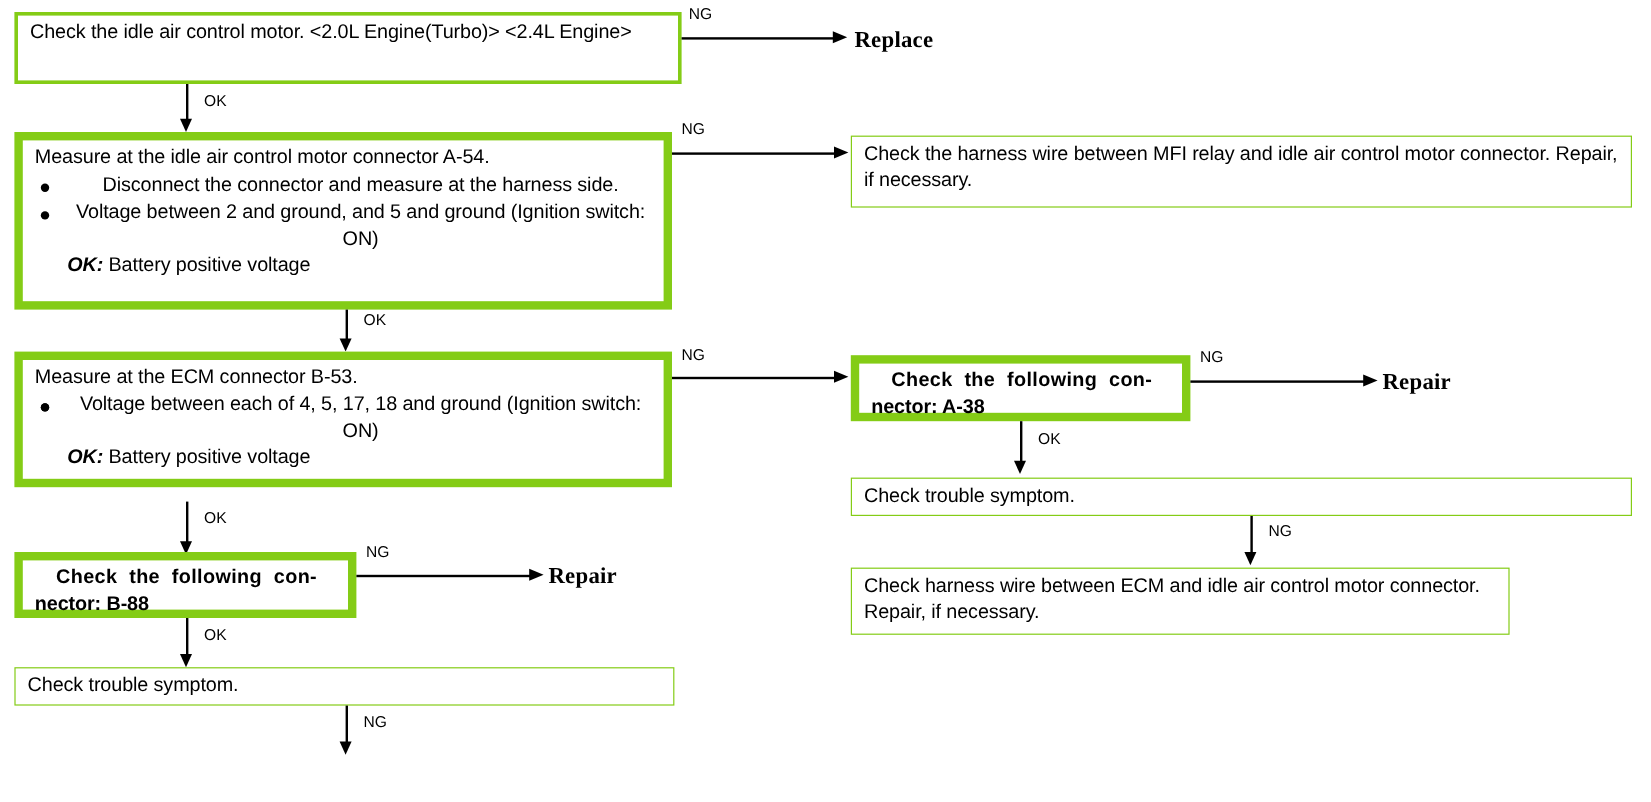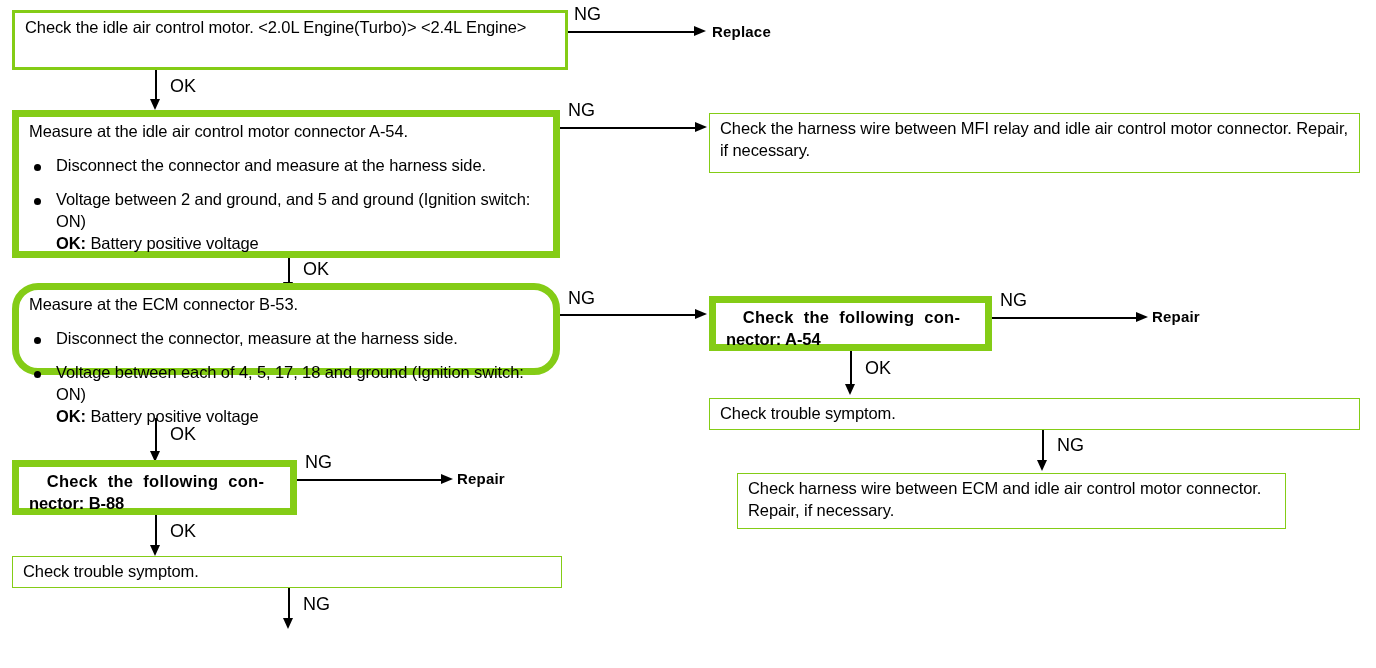--- a/index.html
+++ b/index.html
@@ -38,56 +38,59 @@
     white-space: pre-wrap;
   }
   .bullets {
     margin: 0;
     padding: 0;
     list-style: none;
   }
   .bullets li {
     position: relative;
     padding-left: 27px;
-    margin-top: 12px;
+    margin-top: 1px;
+    text-align: center;
   }
   .bullets li .dot {
     position: absolute;
     left: 5px;
     top: 0.56em;
     width: 7px;
     height: 7px;
     background: #000;
     border-radius: 50%;
   }
   .okline {
     display: block;
     padding-left: 27px;
   }
   .okline b {
     font-weight: bold;
+    font-style: italic;
   }
   .bold-box {
     font-weight: bold;
   }
   .bold-box .spread {
     letter-spacing: 0.3px;
     word-spacing: 5px;
     text-align: center;
   }
   .term {
     position: absolute;
-    font-size: 15px;
+    font-size: 19px;
     font-weight: bold;
     letter-spacing: 0.2px;
     white-space: nowrap;
+    font-family: Liberation Serif, serif;
   }
   .edge-label {
     position: absolute;
-    font-size: 18px;
+    font-size: 13px;
     letter-spacing: 0px;
     white-space: nowrap;
   }
   .vline {
     position: absolute;
     width: 1.6px;
     background: #000;
   }
   .hline {
     position: absolute;
@@ -152,65 +155,64 @@
   <div class="edge-label" style="left:568px; top:100px;">NG</div>
 
   <div class="box thin" style="left:709px; top:113px; width:651px; height:60px;">
     <span class="headline">Check the harness wire between MFI relay and idle air control motor connector. Repair, if necessary.</span>
   </div>
 
   <div class="vline" style="left:288px; top:258px; height:28px;"></div>
   <div class="arrow-down" style="left:283px; top:282px;"></div>
   <div class="edge-label" style="left:303px; top:259px;">OK</div>
 
-  <div class="box" style="left:12px; top:283px; width:548px; height:92px;border-radius:26px;">
+  <div class="box" style="left:12px; top:293px; width:548px; height:113px;">
     <span class="headline">Measure at the ECM connector B-53.</span>
     <ul class="bullets">
       <li>
         <span class="dot"></span>
-        <span>Disconnect the connector, measure at the harness side.</span>
       </li>
       <li>
         <span class="dot"></span>
         <span>Voltage between each of 4, 5, 17, 18 and ground (Ignition switch: ON)</span>
       </li>
     </ul>
     <span class="okline">
       <b>OK:</b>
       <span>Battery positive voltage</span>
     </span>
   </div>
 
   <div class="hline" style="left:560px; top:314px; width:137px;"></div>
   <div class="arrow-right" style="left:695px; top:309px;"></div>
   <div class="edge-label" style="left:568px; top:288px;">NG</div>
 
   <div class="box bold-box" style="left:709px; top:296px; width:283px; height:55px;">
     <span class="headline spread">Check the following con-</span>
-    <span class="headline">nector: A-54</span>
+    <span class="headline">nector: A-38</span>
   </div>
 
   <div class="hline" style="left:992px; top:317px; width:146px;"></div>
   <div class="arrow-right" style="left:1136px; top:312px;"></div>
   <div class="edge-label" style="left:1000px; top:290px;">NG</div>
   <div class="term" style="left:1152px; top:308px;">Repair</div>
 
   <div class="vline" style="left:850px; top:351px; height:36px;"></div>
   <div class="arrow-down" style="left:845px; top:384px;"></div>
   <div class="edge-label" style="left:865px; top:358px;">OK</div>
 
   <div class="box thin" style="left:709px; top:398px; width:651px; height:32px;">
     <span class="headline">Check trouble symptom.</span>
   </div>
 
   <div class="vline" style="left:1042px; top:430px; height:33px;"></div>
   <div class="arrow-down" style="left:1037px; top:460px;"></div>
   <div class="edge-label" style="left:1057px; top:435px;">NG</div>
 
-  <div class="box thin" style="left:737px; top:473px; width:549px; height:56px;">
+  <div class="box thin" style="left:709px; top:473px; width:549px; height:56px;">
     <span class="headline">Check harness wire between ECM and idle air control motor connector. Repair, if necessary.</span>
   </div>
 
   <div class="vline" style="left:155px; top:418px; height:36px;"></div>
   <div class="arrow-down" style="left:150px; top:451px;"></div>
   <div class="edge-label" style="left:170px; top:424px;">OK</div>
 
   <div class="box bold-box" style="left:12px; top:460px; width:285px; height:55px;">
     <span class="headline spread">Check the following con-</span>
     <span class="headline">nector: B-88</span>

